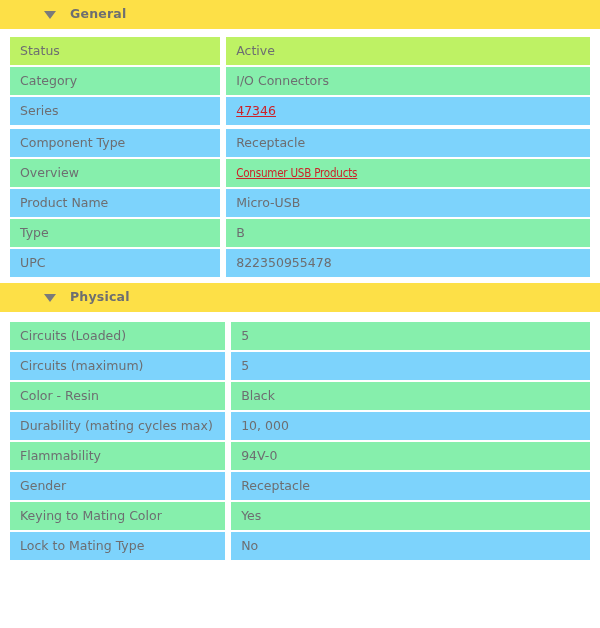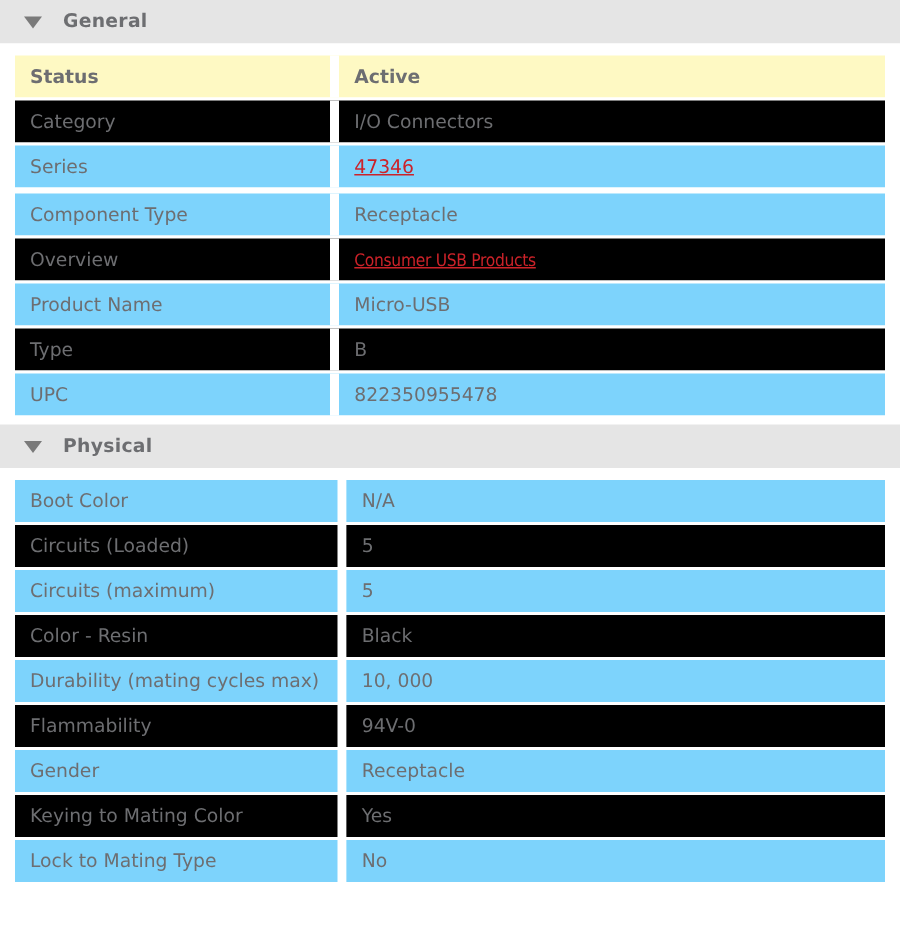--- a/index.html
+++ b/index.html
@@ -18,24 +18,24 @@
   }
 
   .page {
     width: 600px;
     position: relative;
   }
 
   
   .section-header {
     height: 29px;
-    background: #e5e5e5;
+    background: #fde047;
     display: flex;
     align-items: center;
-    padding-left: 16px;
+    padding-left: 44px;
     box-sizing: border-box;
     cursor: pointer;
     user-select: none;
   }
   .caret {
     width: 0;
     height: 0;
     border-left: 6px solid transparent;
     border-right: 6px solid transparent;
     border-top: 8px solid #7a7a7a;
@@ -76,35 +76,35 @@
     max-width: 206px;
     border-right: 6px solid #ffffff;
   }
   .spec-table td.value {
     width: 368px;
   }
   .spec-table tr { border-bottom: 2px solid #ffffff; }
 
   
   .row-dark  td { background: #7dd3fc; }
-  .row-light td { background: #000000; }
+  .row-light td { background: #86efac; }
 
   
   .rowspacer td {
     height: 2px;
     line-height: 2px;
     padding: 0;
     background: #ffffff !important;
     border: 0;
   }
 
   
   .row-head td {
-    background: #fef9c3;
-    font-weight: bold;
+    background: #bef264;
+    font-weight: normal;
     color: #6d6e71;
   }
 
   
   a.speclink {
     color: #cc2229;
     text-decoration: underline;
     cursor: pointer;
     font-size: 12.5px;
   }
@@ -185,24 +185,20 @@
       </tbody>
     </table>
     <div class="gap-before-header"></div>
     <div class="section-header">
       <span class="caret"></span>
       <span class="section-title">Physical</span>
     </div>
     <div class="gap-after-header"></div>
     <table class="spec-table">
       <tbody>
-        <tr class="row-dark">
-          <td class="label">Boot Color</td>
-          <td class="value">N/A</td>
-        </tr>
         <tr class="rowspacer">
           <td colspan="2"></td>
         </tr>
         <tr class="row-light">
           <td class="label">Circuits (Loaded)</td>
           <td class="value">5</td>
         </tr>
         <tr class="rowspacer">
           <td colspan="2"></td>
         </tr>

